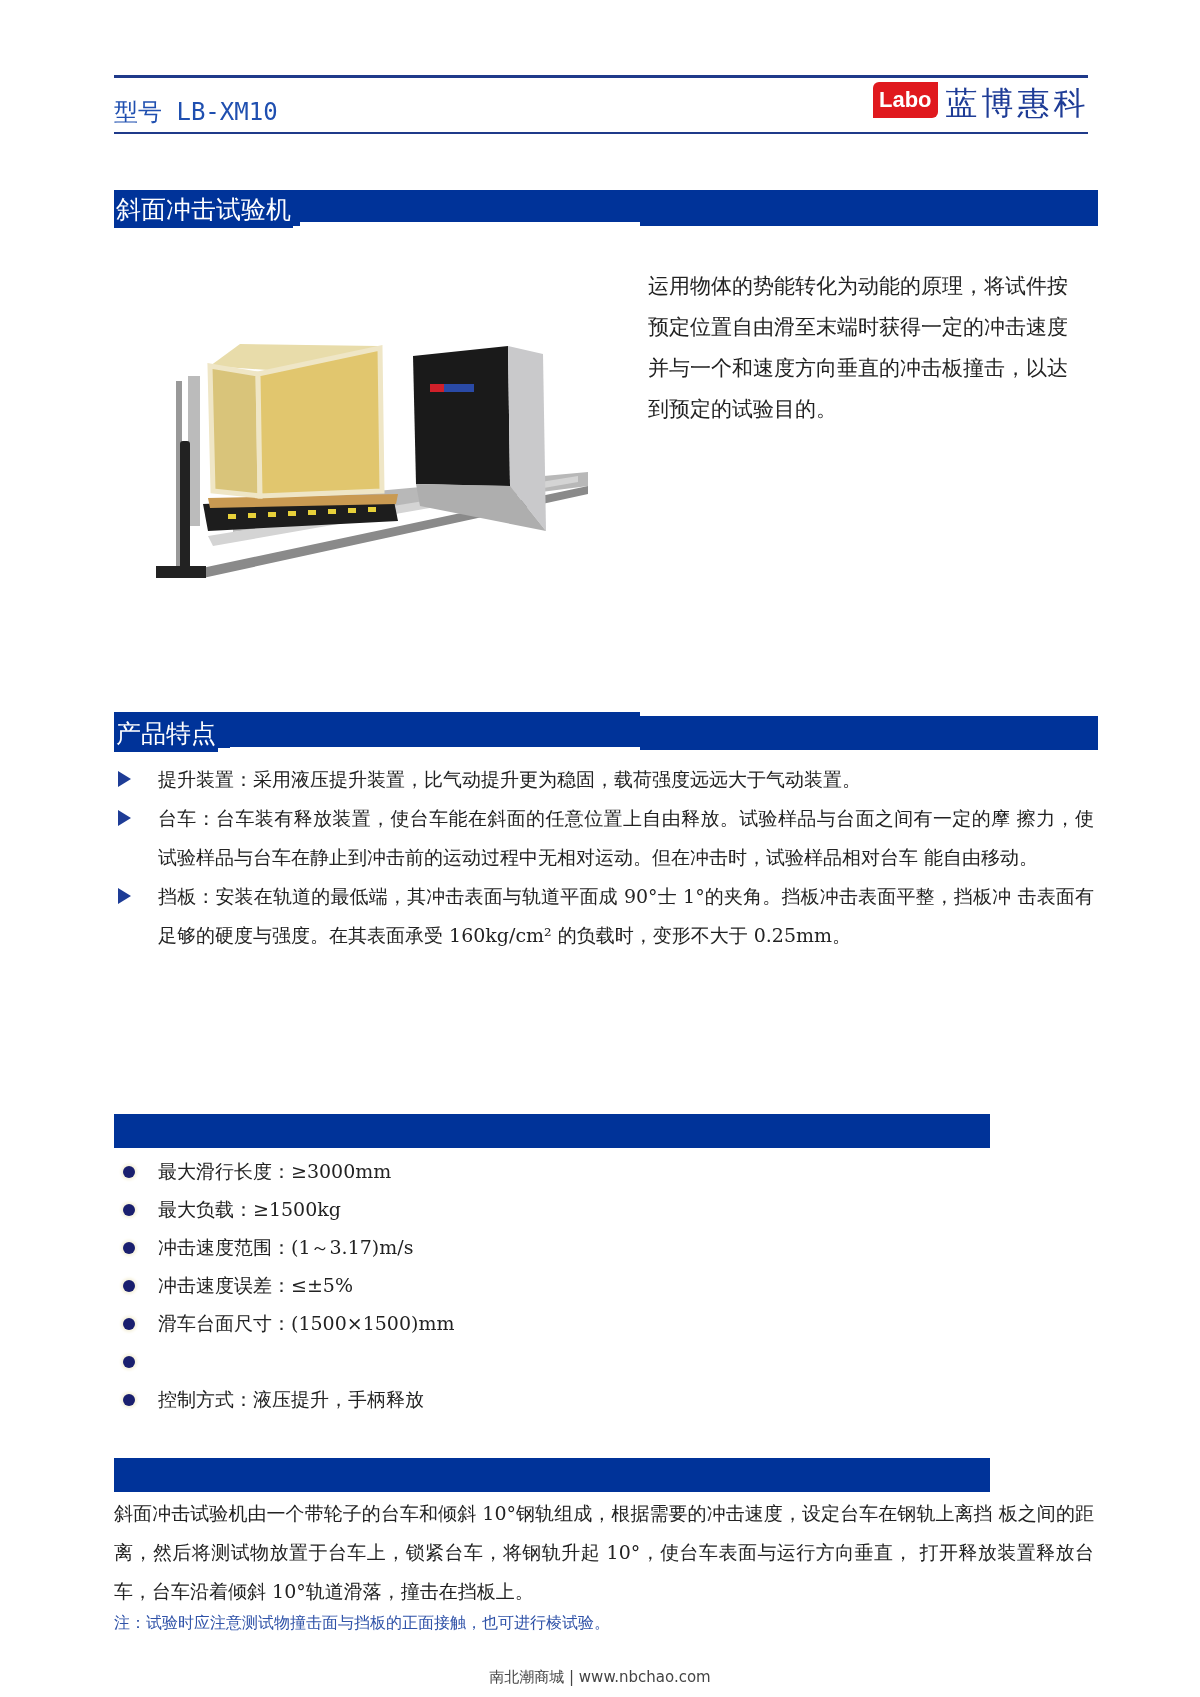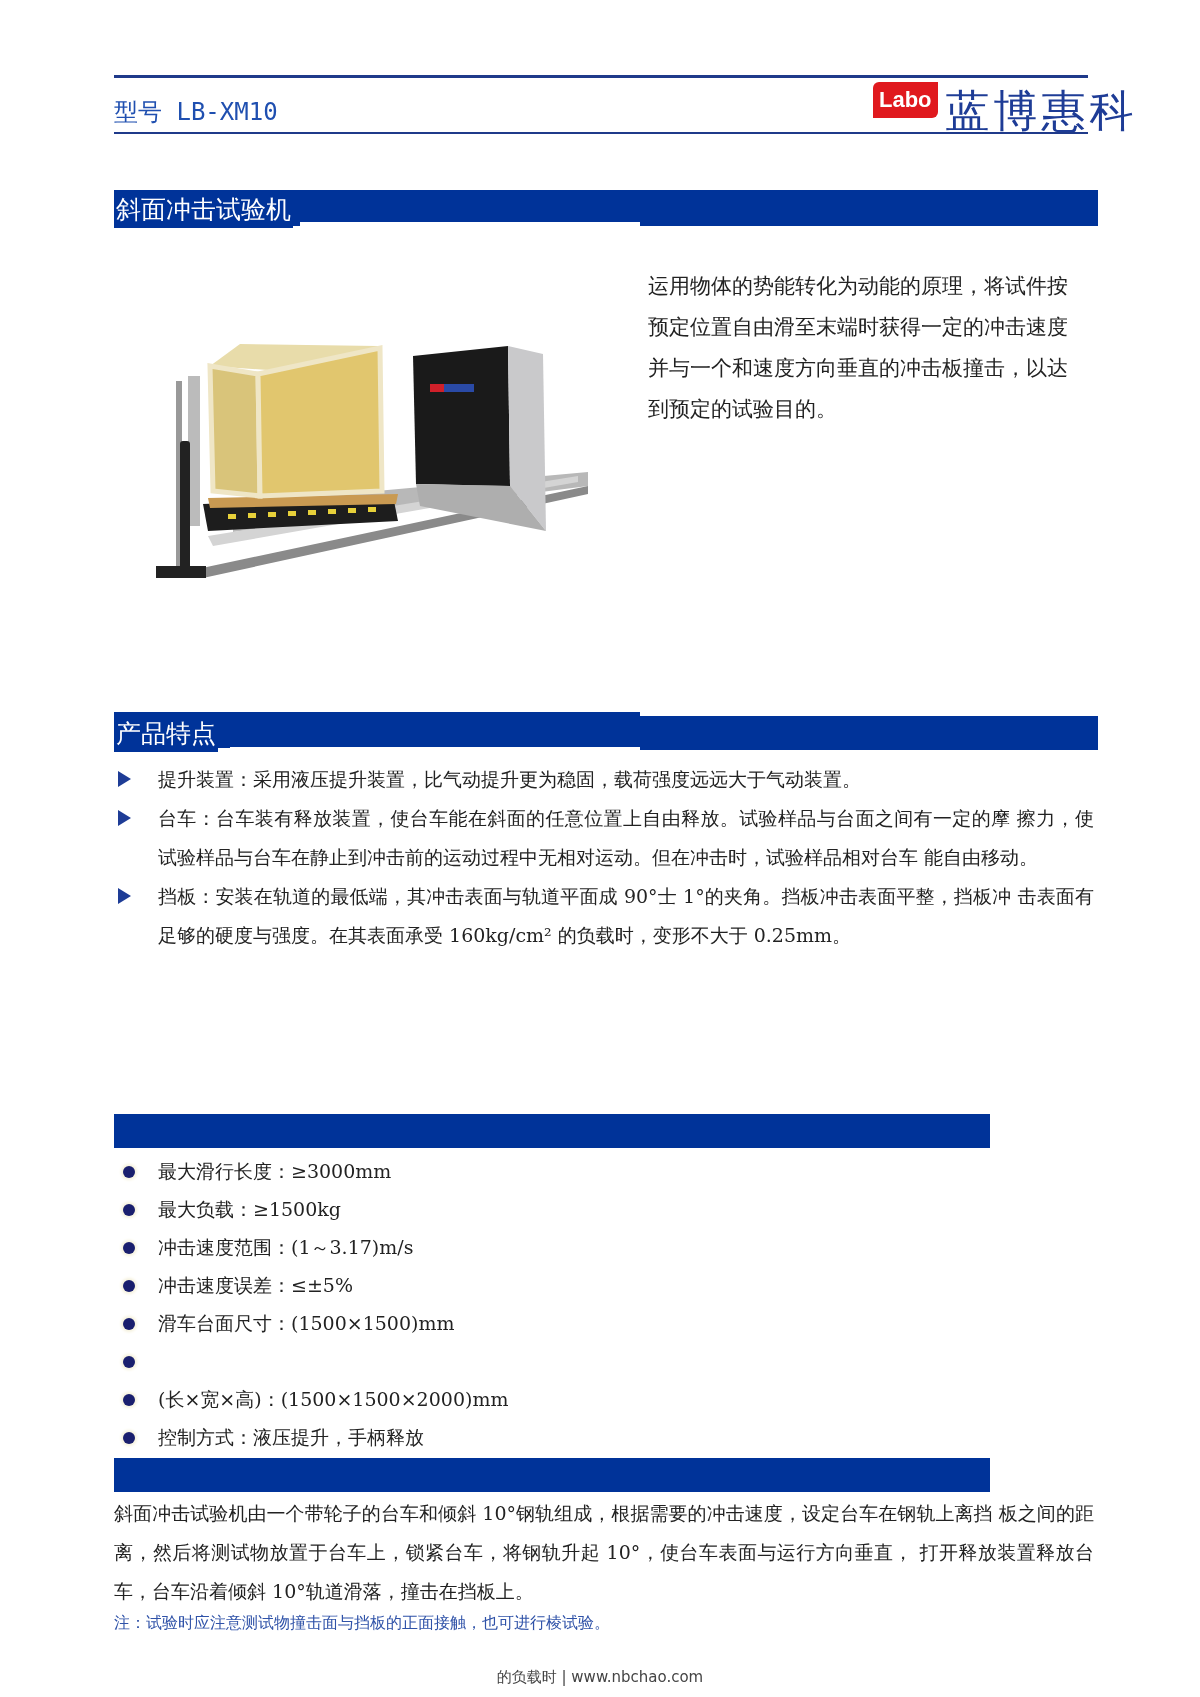--- a/index.html
+++ b/index.html
@@ -9,21 +9,21 @@
 
   
   .top-rule { left: 114px; top: 75px; width: 974px; height: 3px; background: #1f3a8a; }
   .bottom-rule { left: 114px; top: 132px; width: 974px; height: 2px; background: #1f3a8a; }
   .model { left: 114px; top: 96px; font-family: "DejaVu Sans Mono", "Liberation Mono", monospace;
            font-size: 24px; color: #1f4fb0; letter-spacing: 0px; }
   .logo { left: 873px; top: 82px; height: 40px; display: flex; align-items: flex-start; }
   .logo-badge { background: #e0191e; color: #fff; font-family: "Liberation Sans", sans-serif;
                 font-weight: bold; font-size: 22px; padding: 3px 6px; border-radius: 6px 0 6px 0;
                 height: 30px; line-height: 30px; }
-  .logo-text { color: #1e3c96; font-family: "DejaVu Sans", sans-serif; font-size: 44px;
+  .logo-text { color: #1e3c96; font-family: "DejaVu Sans", sans-serif; font-size: 32px;
                margin-left: 8px; letter-spacing: 4px; }
 
   
   .bar { background: #003399; }
   .bar-title { color: #fff; font-family: "DejaVu Sans", sans-serif; font-size: 25px;
                padding: 0 2px; line-height: 36px; height: 36px; }
 
   .intro { left: 648px; top: 266px; width: 440px; font-size: 21px; line-height: 41px; color: #222; }
   .intro p { margin: 0; }
 
@@ -128,24 +128,23 @@
   <span class="bar-title"></span>
 </div>
 
 <div class="abs specs">
   <div class="spec"><span class="dot"></span><span>最大滑行长度：≥3000mm</span></div>
   <div class="spec"><span class="dot"></span><span>最大负载：≥1500kg</span></div>
   <div class="spec"><span class="dot"></span><span>冲击速度范围：(1～3.17)m/s</span></div>
   <div class="spec"><span class="dot"></span><span>冲击速度误差：≤±5%</span></div>
   <div class="spec"><span class="dot"></span><span>滑车台面尺寸：(1500×1500)mm</span></div>
   <div class="spec"><span class="dot"></span></div>
-  <div class="spec"><span class="dot"></span><span>(长×宽×高)：(1500×1500×2000)mm</span></div>
   <div class="spec"><span class="dot"></span><span>控制方式：液压提升，手柄释放</span></div>
 </div>
 
 <div class="abs bar" style="left:114px; top:1458px; width:876px; height:34px;">
   <span class="bar-title"></span>
 </div>
 
 <div class="abs desc">斜面冲击试验机由一个带轮子的台车和倾斜 10°钢轨组成，根据需要的冲击速度，设定台车在钢轨上离挡 板之间的距离，然后将测试物放置于台车上，锁紧台车，将钢轨升起 10°，使台车表面与运行方向垂直， 打开释放装置释放台车，台车沿着倾斜 10°轨道滑落，撞击在挡板上。</div>
 <div class="abs note">注：试验时应注意测试物撞击面与挡板的正面接触，也可进行棱试验。</div>
 
-<div class="abs footer">的负载时 | www.nbchao.com</div>
+<div class="abs footer">南北潮商城 | www.nbchao.com</div>
 
 </body></html>

